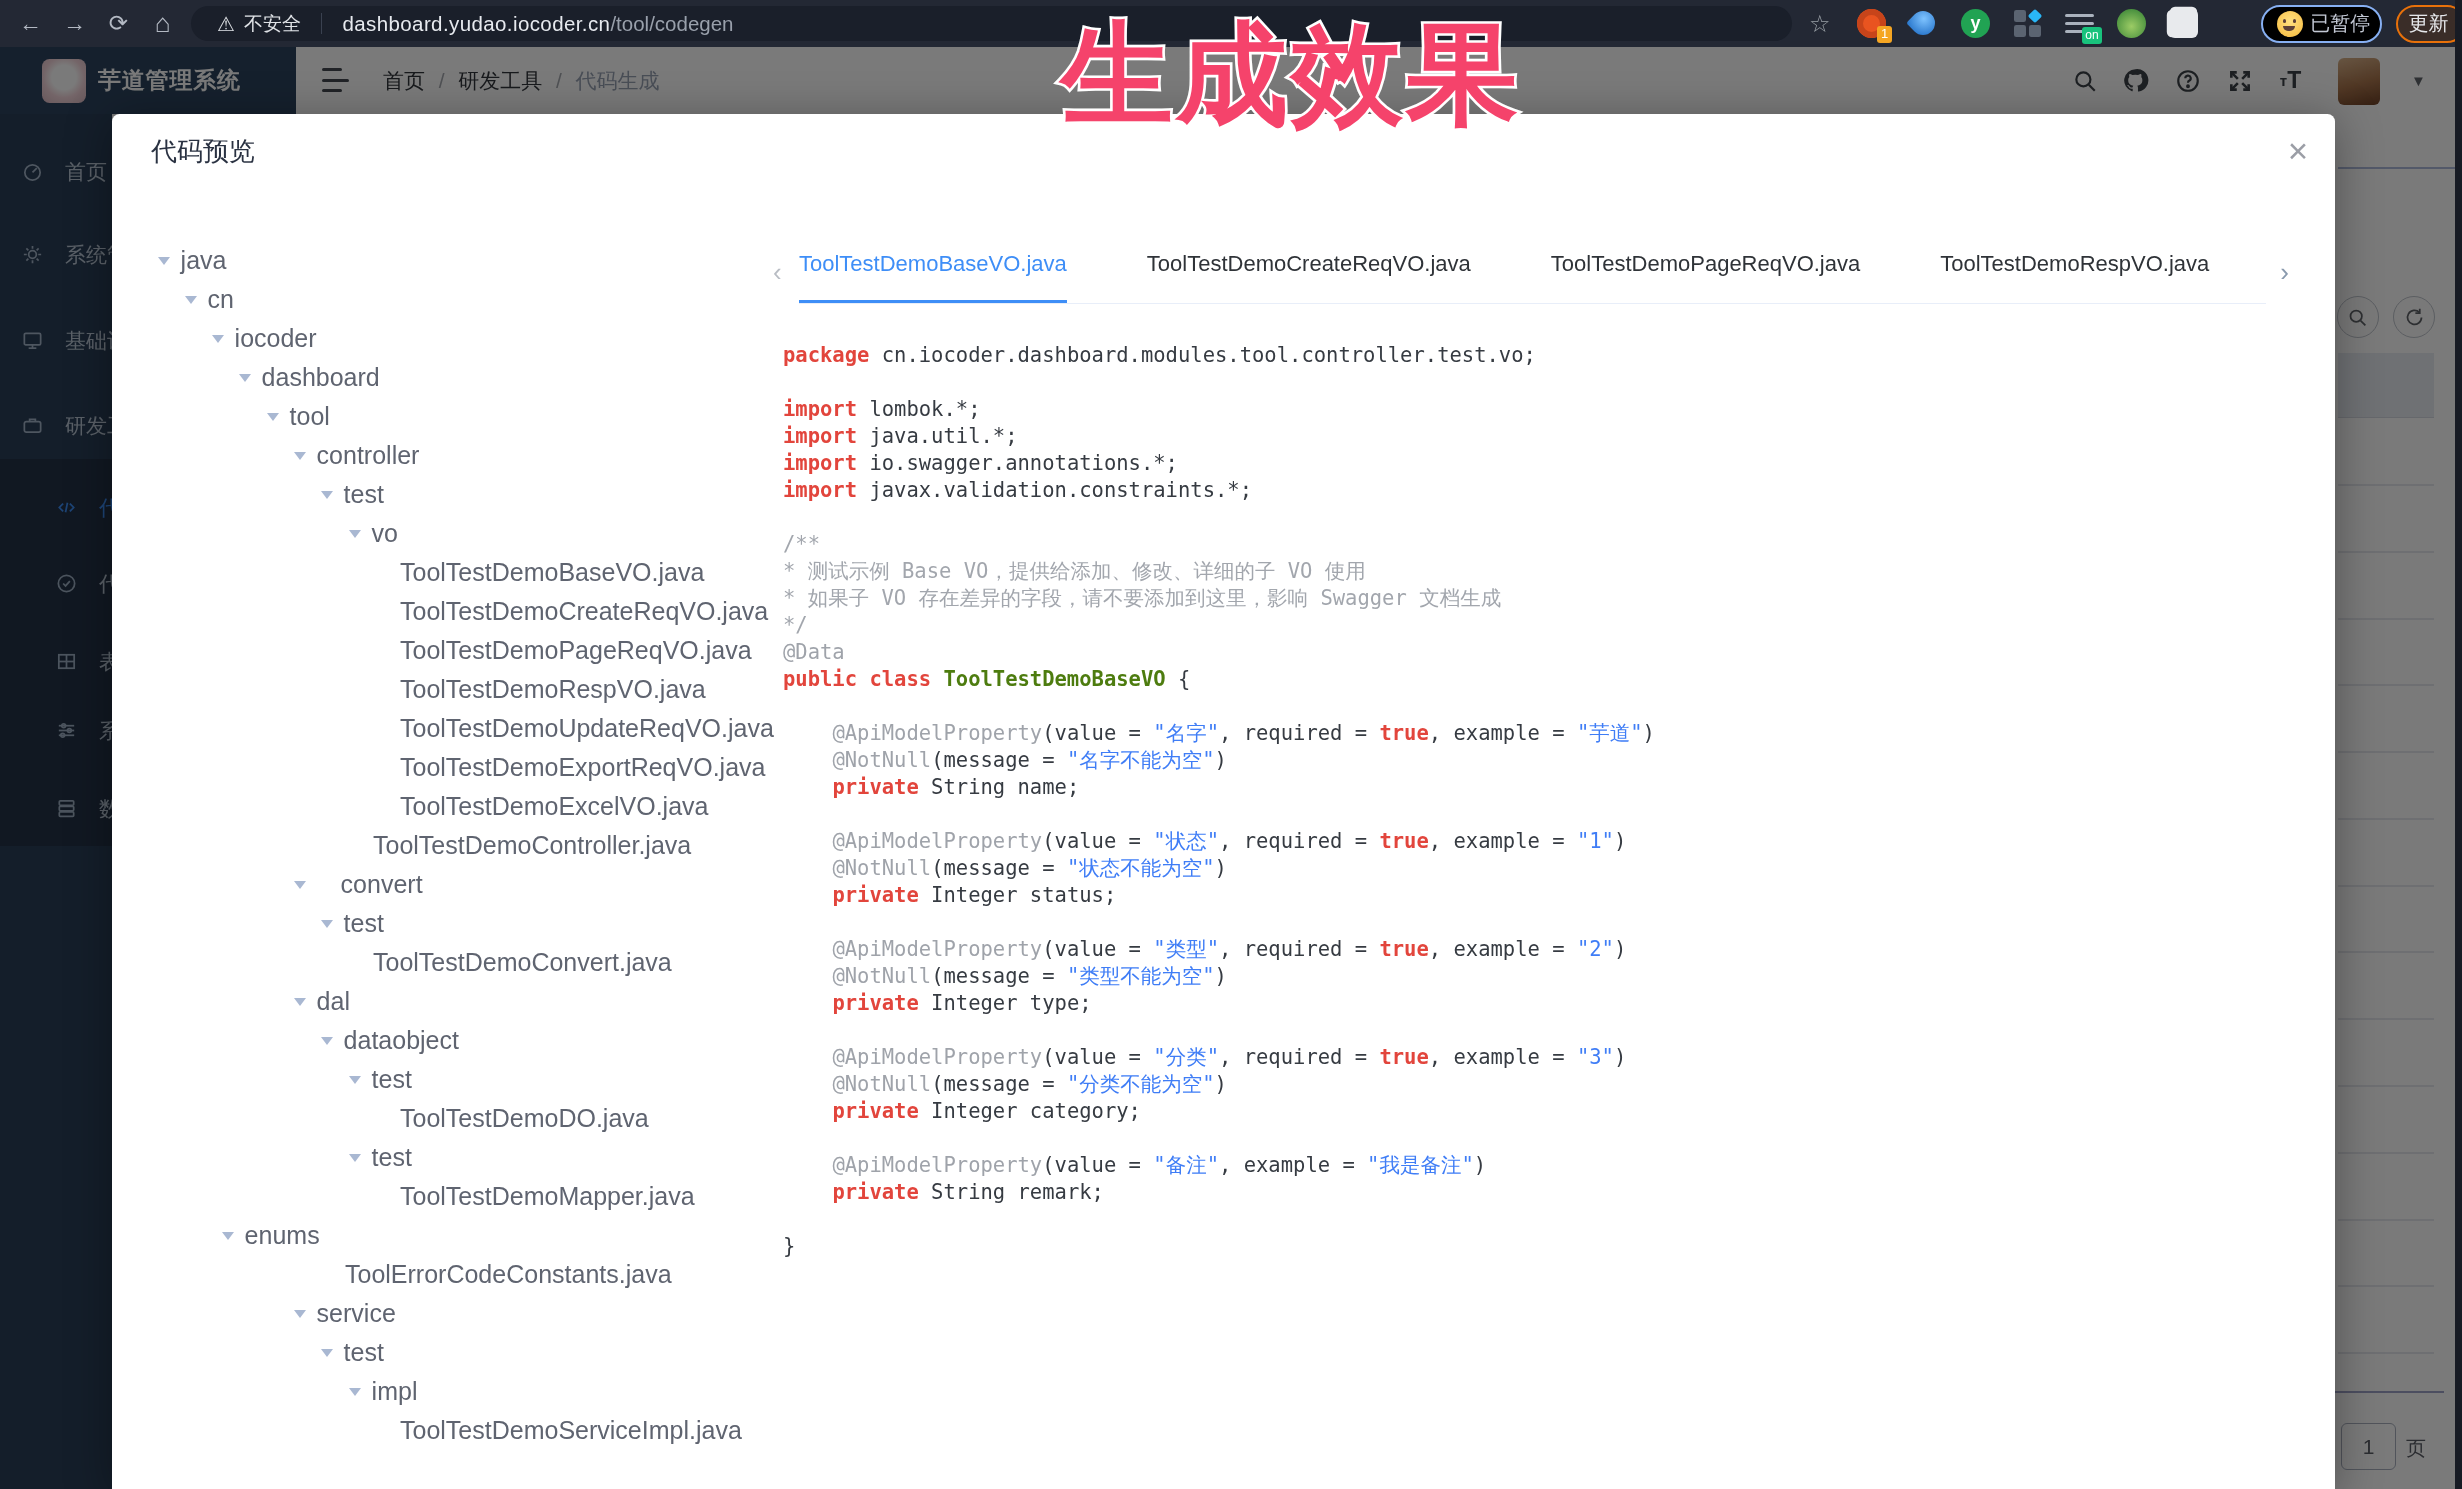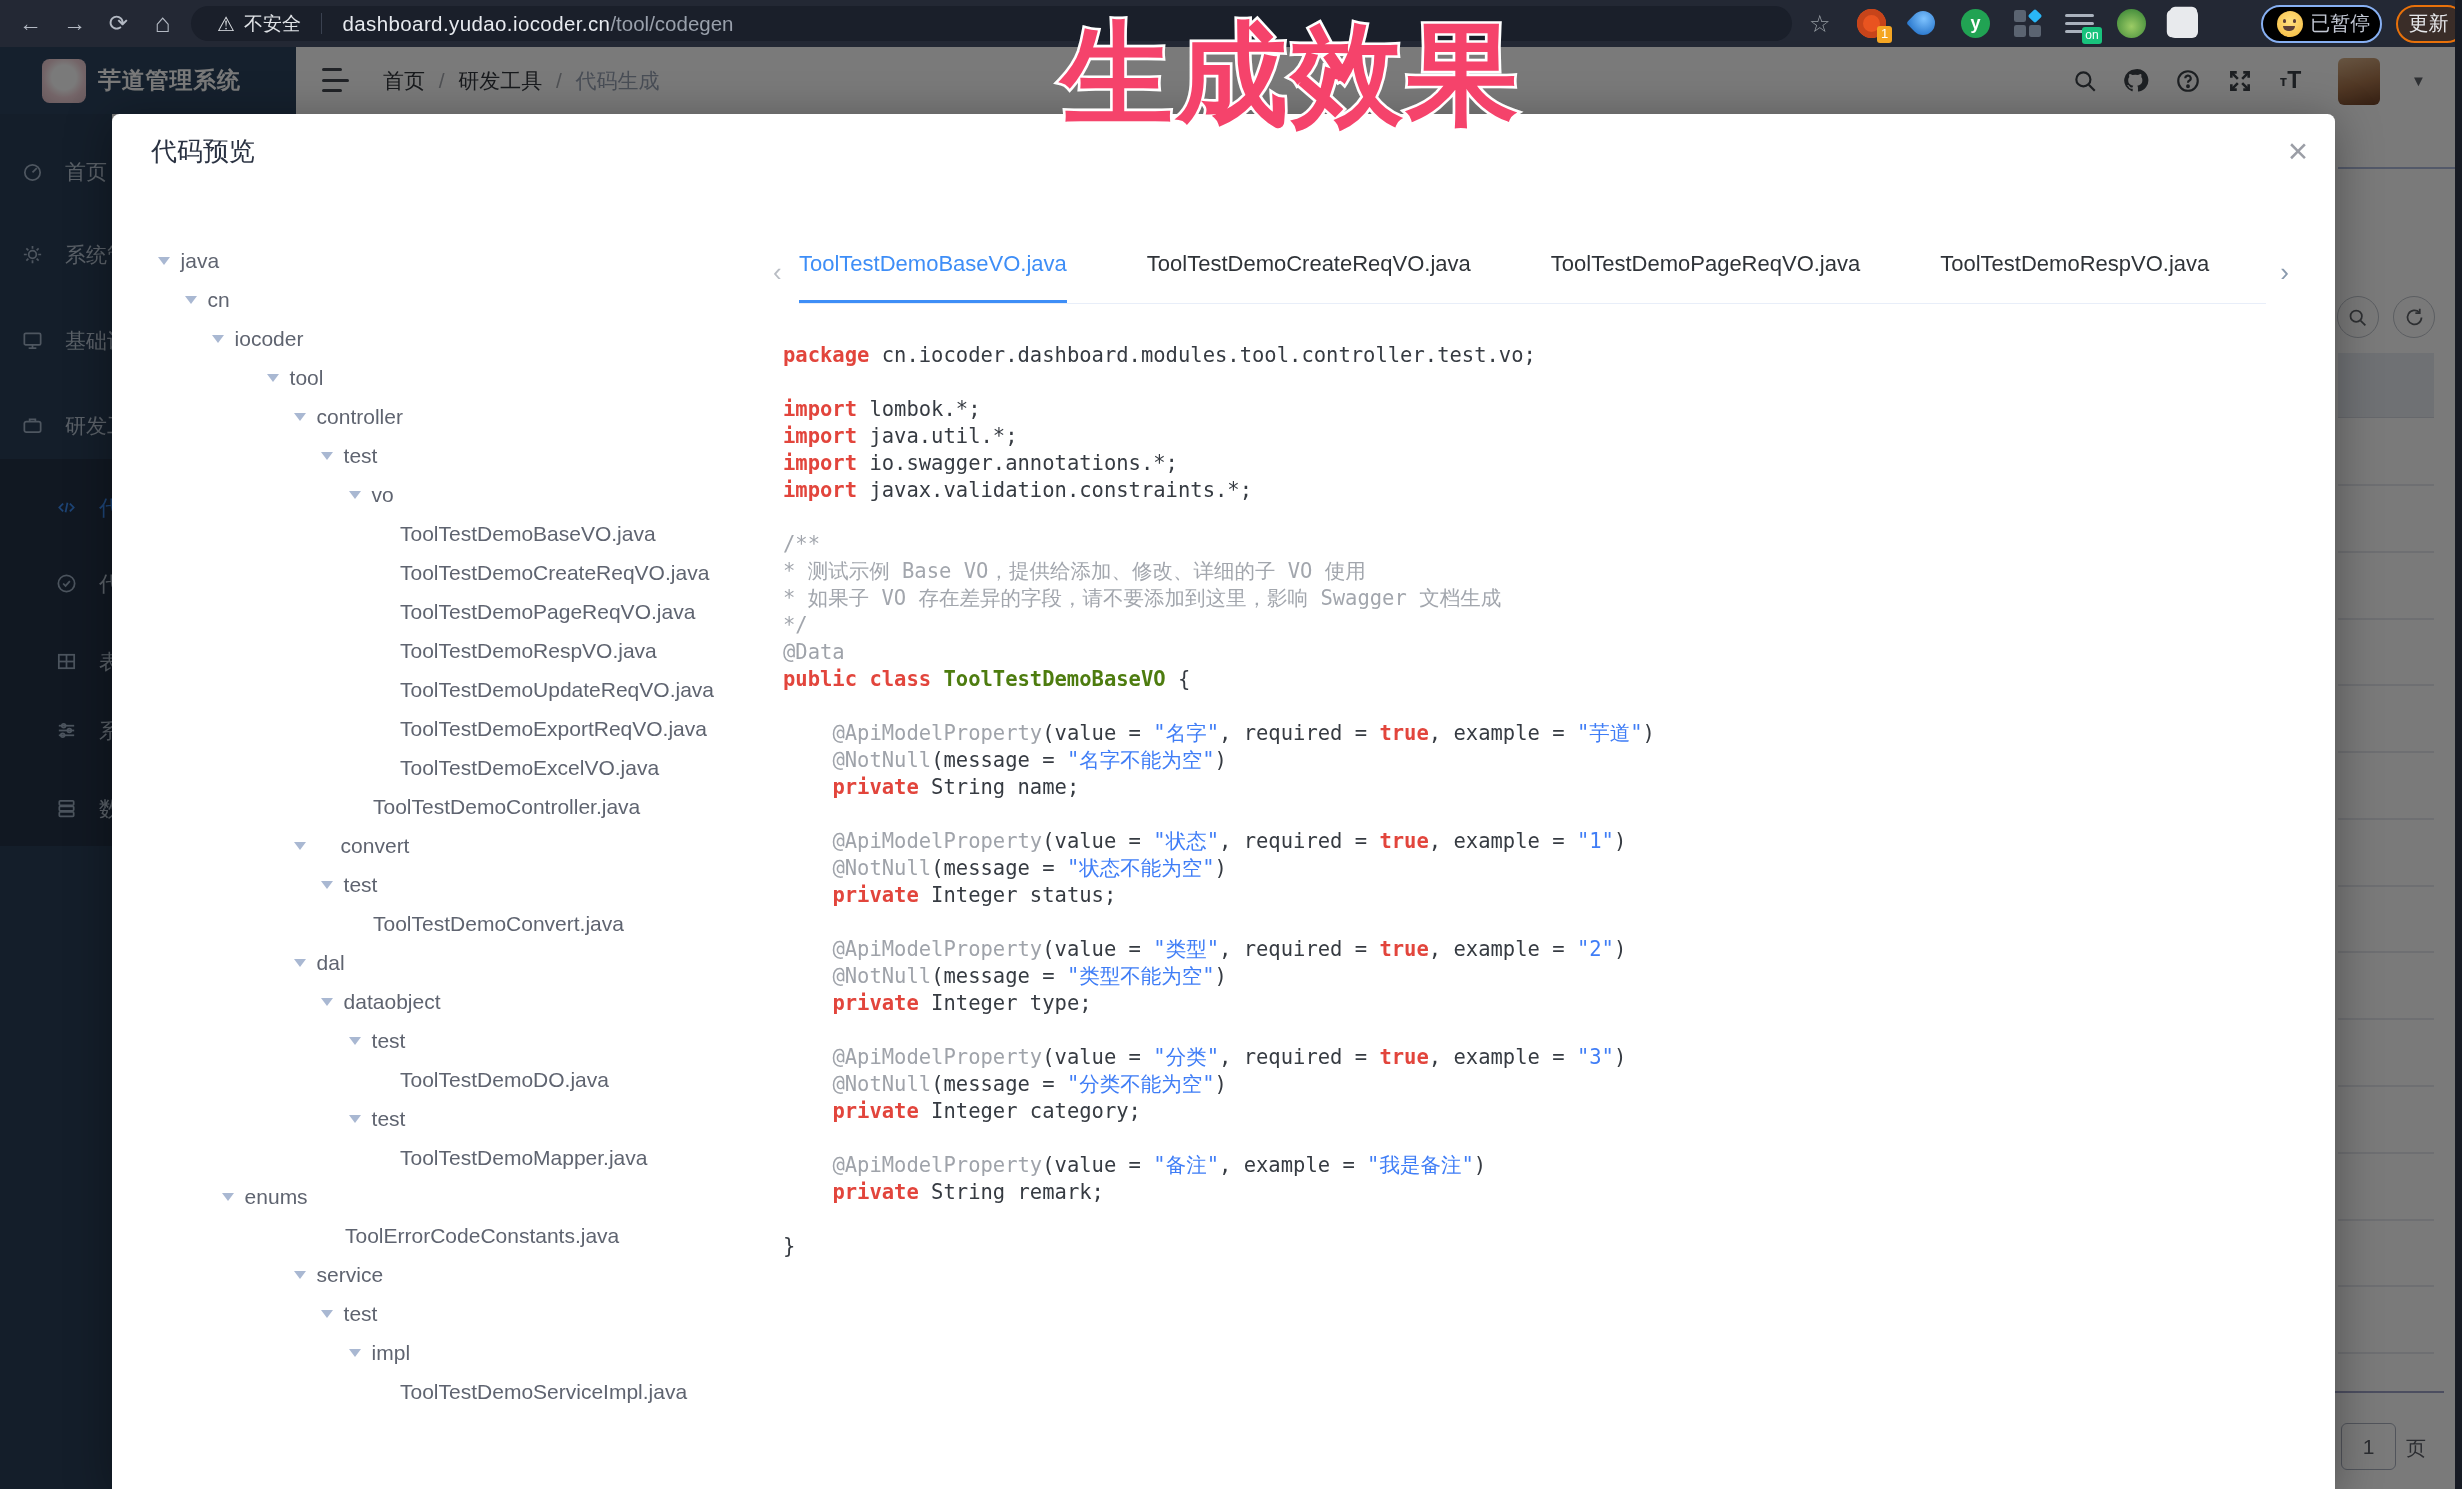--- a/index.html
+++ b/index.html
@@ -79,21 +79,21 @@
   
   #right-strip { position:absolute; left:2455px; top:0; width:7.6px; height:1490px; background:#171b24; z-index:40; }
 
   
   #modal { position:absolute; left:112px; top:114px; width:2223px; height:1376px; background:#fff; border-radius:7.6px 7.6px 0 0; z-index:20; box-shadow:0 7.6px 46px rgba(0,0,0,.35); overflow:hidden; }
   #modal-title { position:absolute; left:39px; top:20px; font-size:26px; color:#2a3242; }
   #modal-close { position:absolute; left:2163px; top:13.7px; font-size:35px; color:#9b9ea6; width:46px; text-align:center; line-height:46px; }
 
   
   #tree { position:absolute; left:0; top:127px; width:664px; }
-  .tree-row { height:39px; display:flex; align-items:center; font-size:21px; color:#5f6470; white-space:nowrap; }
+  .tree-row { height:39px; display:flex; align-items:center; font-size:25px; color:#5f6470; white-space:nowrap; }
   .tree-caret { width:0; height:0; border-left:6.8px solid transparent; border-right:6.8px solid transparent; border-top:8.3px solid #a9b8d2; margin-right:10.6px; flex:0 0 auto; }
   .tree-spacer { width:24px; flex:0 0 auto; }
 
   
   #tabbar { position:absolute; left:661px; top:137px; width:1516px; height:53px; }
   #tab-track { position:absolute; left:26px; right:23px; bottom:0; height:1.5px; background:#e8eef9; }
   #tab-left { position:absolute; left:0; top:6px; font-size:26px; color:#b9bdc4; }
   #tab-right { position:absolute; right:0; top:6px; font-size:26px; color:#8a9aae; }
   #tabs { position:absolute; left:26px; top:0; width:1464px; height:53px; display:flex; gap:80px; overflow:hidden; }
   .tab { font-size:22px; color:#2f3338; white-space:nowrap; padding-bottom:15px; height:53px; flex:0 0 auto; }
@@ -329,20 +329,24 @@
           <span>java</span>
         </div>
         <div class="tree-row" style="padding-left: 73px;">
           <span class="tree-caret"></span>
           <span>cn</span>
         </div>
         <div class="tree-row" style="padding-left: 100px;">
           <span class="tree-caret"></span>
           <span>iocoder</span>
         </div>
+        <div class="tree-row" style="padding-left: 127px;">
+          <span class="tree-caret"></span>
+          <span>dashboard</span>
+        </div>
         <div class="tree-row" style="padding-left: 155px;">
           <span class="tree-caret"></span>
           <span>tool</span>
         </div>
         <div class="tree-row" style="padding-left: 182px;">
           <span class="tree-caret"></span>
           <span>controller</span>
         </div>
         <div class="tree-row" style="padding-left: 209px;">
           <span class="tree-caret"></span>

